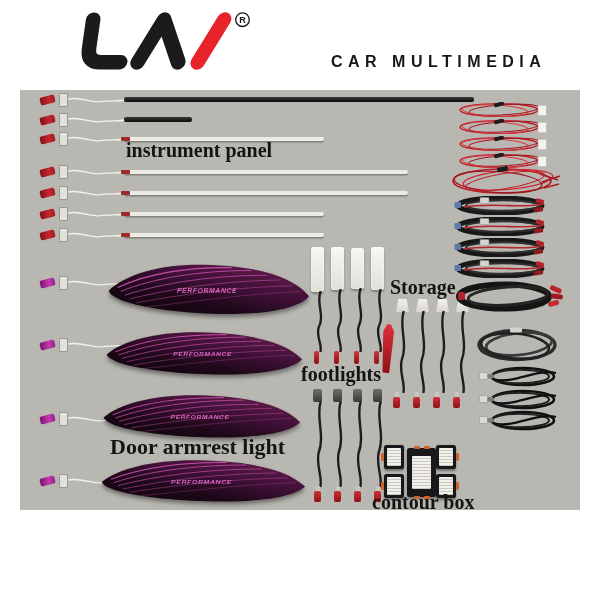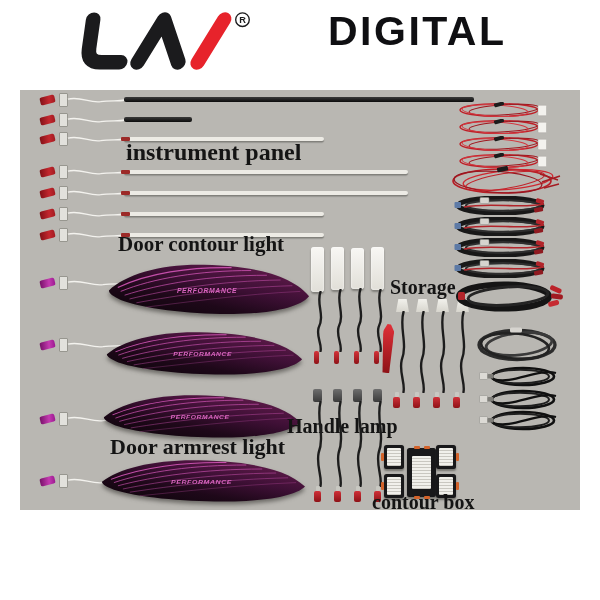--- a/index.html
+++ b/index.html
@@ -144,21 +144,21 @@
       <g stroke-linecap="round" stroke-linejoin="round" fill="none" transform="translate(8,0) skewX(-8)">
         <path d="M24,14 L24,44 Q24,58 38,58 L58,58" stroke="#1b1b1d" stroke-width="15"></path>
         <path d="M76,58 L97,14 L118,58" stroke="#1b1b1d" stroke-width="15"></path>
         <path d="M138,58 L159,14" stroke="#e7232b" stroke-width="15"></path>
       </g>
       <g>
         <circle cx="184" cy="14" r="7" fill="none" stroke="#1b1b1d" stroke-width="1.4"></circle>
         <text x="184" y="17.4" text-anchor="middle" font-size="9.5" font-weight="bold" fill="#1b1b1d" font-family="Liberation Sans, sans-serif">R</text>
       </g>
     </svg>
-    <div class="brand-title">DIGITAL</div>
+    <div class="brand-sub">CAR MULTIMEDIA</div>
   </div>
 
   <div class="board">
 
     <div class="strip" style="top:2px">
       <span class="conn red"></span>
       <span class="clip"></span>
       <svg class="svga" style="left:27px;top:3px;width:58px;height:10px">
           <use href="#wireThin"></use>
         </svg>
@@ -174,21 +174,21 @@
     </div>
     <div class="strip" style="top:41px">
       <span class="conn red"></span>
       <span class="clip"></span>
       <svg class="svga" style="left:27px;top:3px;width:58px;height:10px">
           <use href="#wireThin"></use>
         </svg>
       <span class="bar fiber" style="left:84px;width:200px"></span>
     </div>
 
-    <div class="lbl" style="left:106px;top:50px;font-size:24px">instrument panel</div>
+    <div class="lbl" style="left:106px;top:50px;font-size:20px">instrument panel</div>
 
     <div class="strip" style="top:74px">
       <span class="conn red"></span>
       <span class="clip"></span>
       <svg class="svga" style="left:27px;top:3px;width:58px;height:10px">
           <use href="#wireThin"></use>
         </svg>
       <span class="bar fiber" style="left:84px;width:284px"></span>
     </div>
     <div class="strip" style="top:95px">
@@ -209,21 +209,20 @@
     </div>
     <div class="strip" style="top:137px">
       <span class="conn red"></span>
       <span class="clip"></span>
       <svg class="svga" style="left:27px;top:3px;width:58px;height:10px">
           <use href="#wireThin"></use>
         </svg>
       <span class="bar fiber" style="left:84px;width:200px"></span>
     </div>
 
-    <div class="lbl" style="left:98px;top:144px;font-size:21px">Door contour light</div>
 
     <div class="strip" style="top:185px">
       <span class="conn mag"></span>
       <span class="clip"></span>
       <svg class="svga" style="left:27px;top:3px;width:62px;height:10px">
           <use href="#wireThin"></use>
         </svg>
     </div>
     <svg class="blade" style="left:86px;top:171px;width:206px;height:57px">
         <use href="#blade"></use>
@@ -277,20 +276,21 @@
     <svg class="svga" style="left:335px;top:198px;width:11px;height:64px">
         <use href="#wireDrop"></use>
       </svg>
     <svg class="svga" style="left:355px;top:199px;width:11px;height:63px">
         <use href="#wireDrop"></use>
       </svg>
     <span class="tip-red" style="left:294px;top:261px"></span>
     <span class="tip-red" style="left:314px;top:261px"></span>
     <span class="tip-red" style="left:334px;top:261px"></span>
     <span class="tip-red" style="left:354px;top:261px"></span>
+    <div class="lbl" style="left:281px;top:274px;font-size:20px">footlights</div>
 
     <span class="tool-red" style="left:362px;top:234px"></span>
 
     <div class="lbl" style="left:370px;top:187px;font-size:20px">Storage</div>
     <span class="wedge" style="left:376px;top:209px"></span>
     <span class="wedge" style="left:396px;top:209px"></span>
     <span class="wedge" style="left:416px;top:209px"></span>
     <span class="wedge" style="left:436px;top:209px"></span>
     <svg class="svga" style="left:378px;top:221px;width:11px;height:82px">
         <use href="#wireDrop"></use>
@@ -306,21 +306,20 @@
       </svg>
     <span class="spade" style="left:373px;top:302px"></span>
     <span class="spade" style="left:393px;top:302px"></span>
     <span class="spade" style="left:413px;top:302px"></span>
     <span class="spade" style="left:433px;top:302px"></span>
 
     <span class="hl-top" style="left:293px;top:299px"></span>
     <span class="hl-top" style="left:313px;top:299px"></span>
     <span class="hl-top" style="left:333px;top:299px"></span>
     <span class="hl-top" style="left:353px;top:299px"></span>
-    <div class="lbl" style="left:267px;top:326px;font-size:20px">Handle lamp</div>
     <svg class="svga" style="left:295px;top:311px;width:11px;height:86px">
         <use href="#wireDrop"></use>
       </svg>
     <svg class="svga" style="left:315px;top:311px;width:11px;height:86px">
         <use href="#wireDrop"></use>
       </svg>
     <svg class="svga" style="left:335px;top:311px;width:11px;height:86px">
         <use href="#wireDrop"></use>
       </svg>
     <svg class="svga" style="left:355px;top:311px;width:11px;height:86px">

